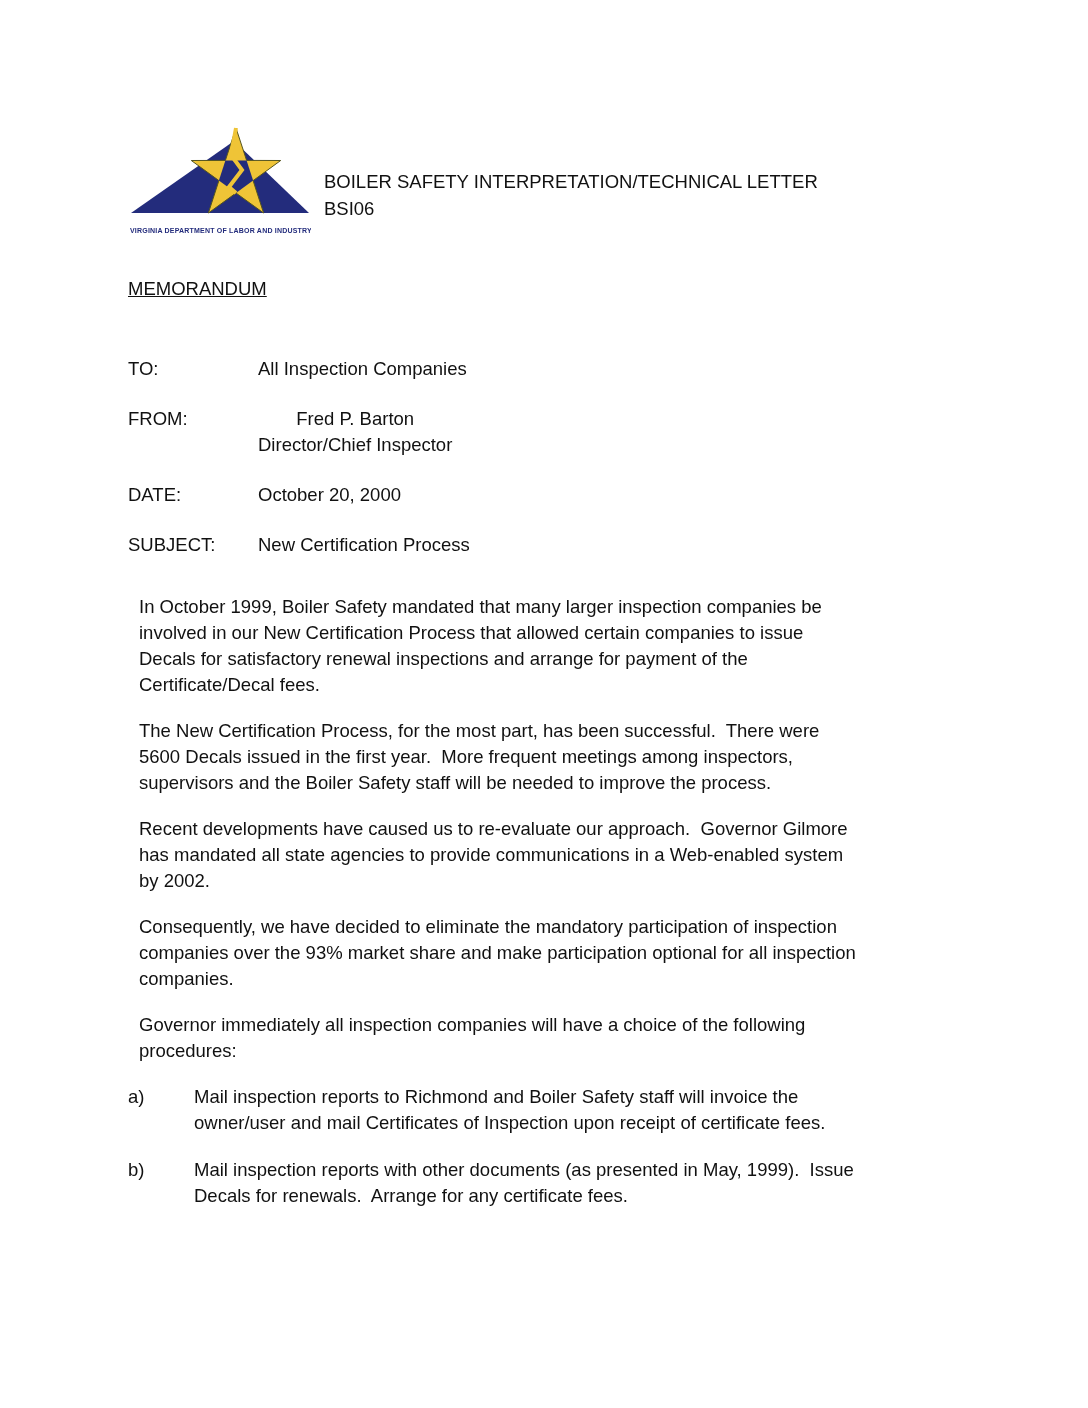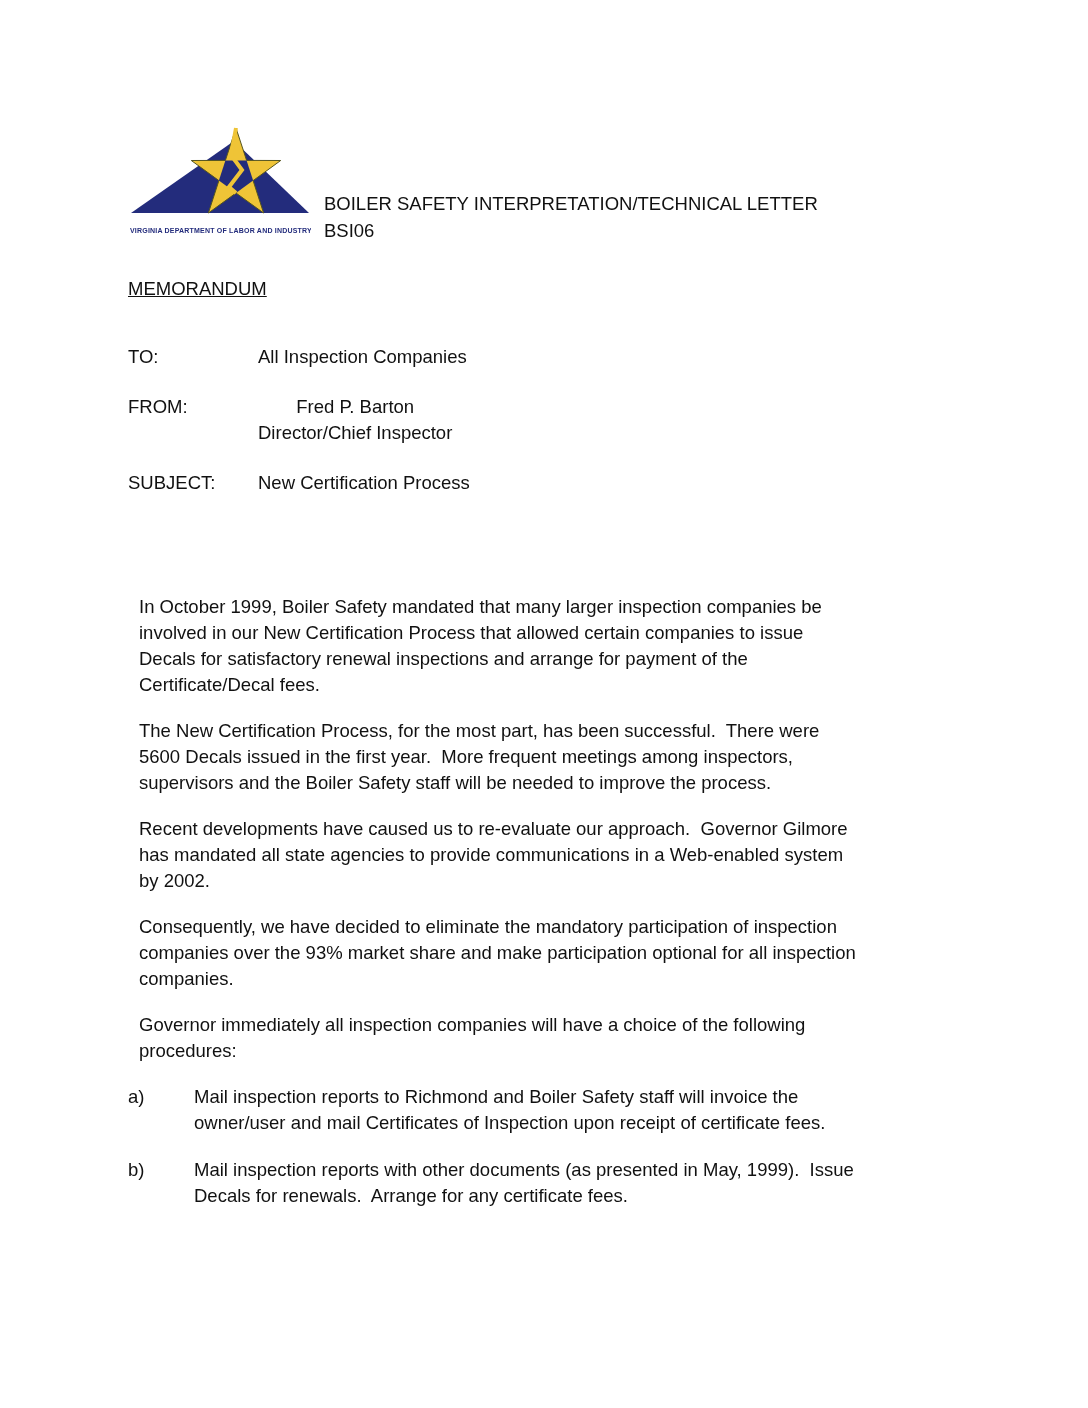--- a/index.html
+++ b/index.html
@@ -17,21 +17,21 @@
     line-height: 26px;
     color: #111111;
     overflow: hidden;
   }
   
   .header {
     position: absolute;
     left: 130px;
     top: 125px;
     display: flex;
-    align-items: flex-end;
+    align-items: center;
   }
   .logo {
     width: 181px;
     flex: 0 0 181px;
   }
   .logo svg { display: block; }
   .logo-caption {
     display: block;
     width: 181px;
     margin-top: 1px;
@@ -53,21 +53,21 @@
   .memo-heading {
     position: absolute;
     left: 128px;
     top: 276px;
     text-decoration: underline;
   }
   
   .fields {
     position: absolute;
     left: 128px;
-    top: 344px;
+    top: 356px;
     width: 700px;
   }
   .field-row {
     display: flex;
     margin-bottom: 24px;
   }
   .field-row:last-child { margin-bottom: 16px; }
   .field-label {
     flex: 0 0 130px;
   }
@@ -124,20 +124,24 @@
     <div class="field-row">
       <div class="field-label">TO:</div>
       <div class="field-value">All Inspection Companies</div>
     </div>
     <div class="field-row">
       <div class="field-label">FROM:</div>
       <div class="field-value">Fred P. Barton
 Director/Chief Inspector</div>
     </div>
     <div class="field-row">
+      <div class="field-label">DATE:</div>
+      <div class="field-value">October 20, 2000</div>
+    </div>
+    <div class="field-row">
       <div class="field-label">SUBJECT:</div>
       <div class="field-value">New Certification Process</div>
     </div>
   </div>
 
   <div class="body-block">
     <p class="para">In October 1999, Boiler Safety mandated that many larger inspection companies be
 involved in our New Certification Process that allowed certain companies to issue
 Decals for satisfactory renewal inspections and arrange for payment of the
 Certificate/Decal fees.</p>

